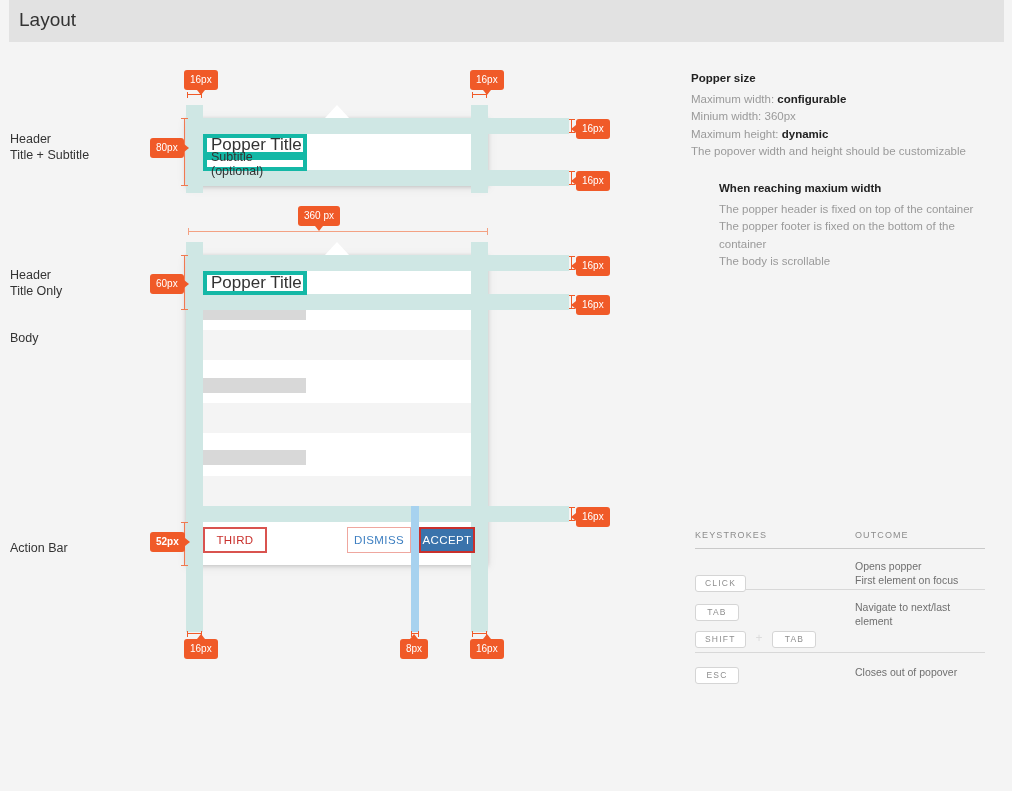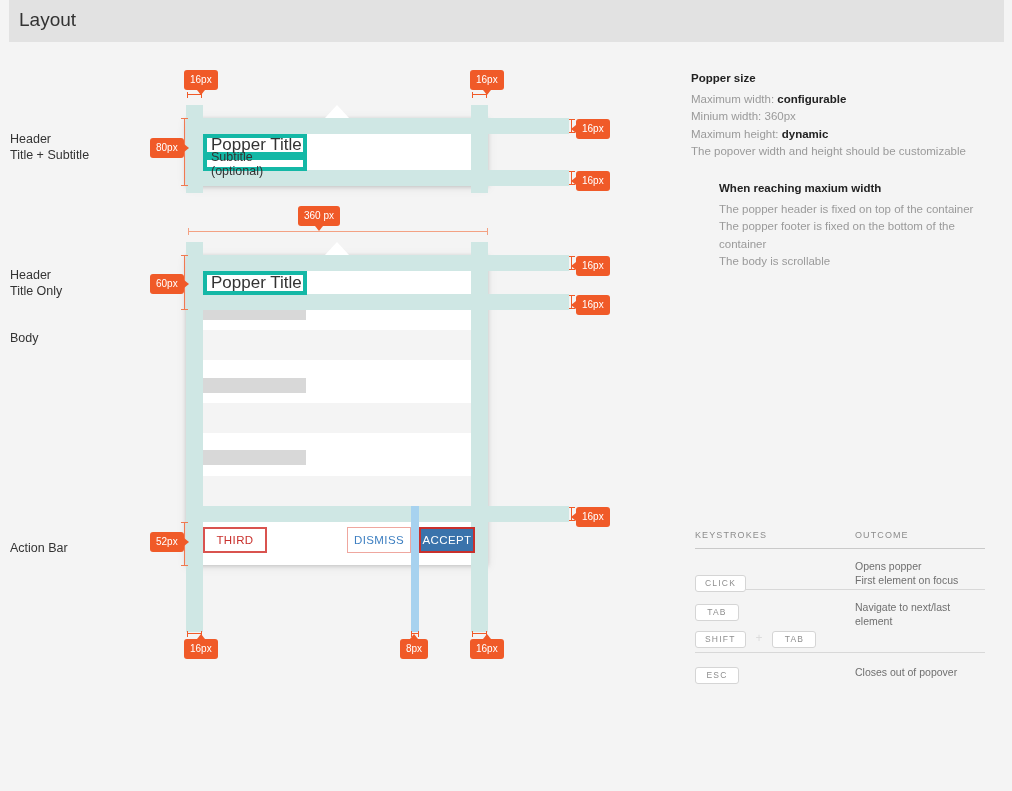--- a/index.html
+++ b/index.html
@@ -217,21 +217,21 @@
   <div class="vline" style="left:184px;top:255px;height:55px;"></div>
   <div class="badge right" style="left:150px;top:274px;">60px</div>
   <div class="gapV" style="left:571px;top:256px;height:14px;"></div>
   <div class="badge left" style="left:576px;top:256px;">16px</div>
   <div class="gapV" style="left:571px;top:295px;height:14px;"></div>
   <div class="badge left" style="left:576px;top:295px;">16px</div>
   <div class="gapV" style="left:571px;top:507px;height:14px;"></div>
   <div class="badge left" style="left:576px;top:507px;">16px</div>
 
   <div class="vline" style="left:184px;top:522px;height:44px;"></div>
-  <div class="badge right" style="left:150px;top:532px;">52px</div>
+  <div class="badge right" style="left:150px;top:532px;font-weight:bold;">52px</div>
 
   <div class="btn btn-third" style="left:203px;top:527px;width:64px;height:26px;">
     <span>THIRD</span>
   </div>
   <div class="btn btn-dismiss" style="left:347px;top:527px;width:64px;height:26px;">
     <span>DISMISS</span>
   </div>
   <div class="btn btn-accept" style="left:419px;top:527px;width:56px;height:26px;">
     <span>ACCEPT</span>
   </div>

